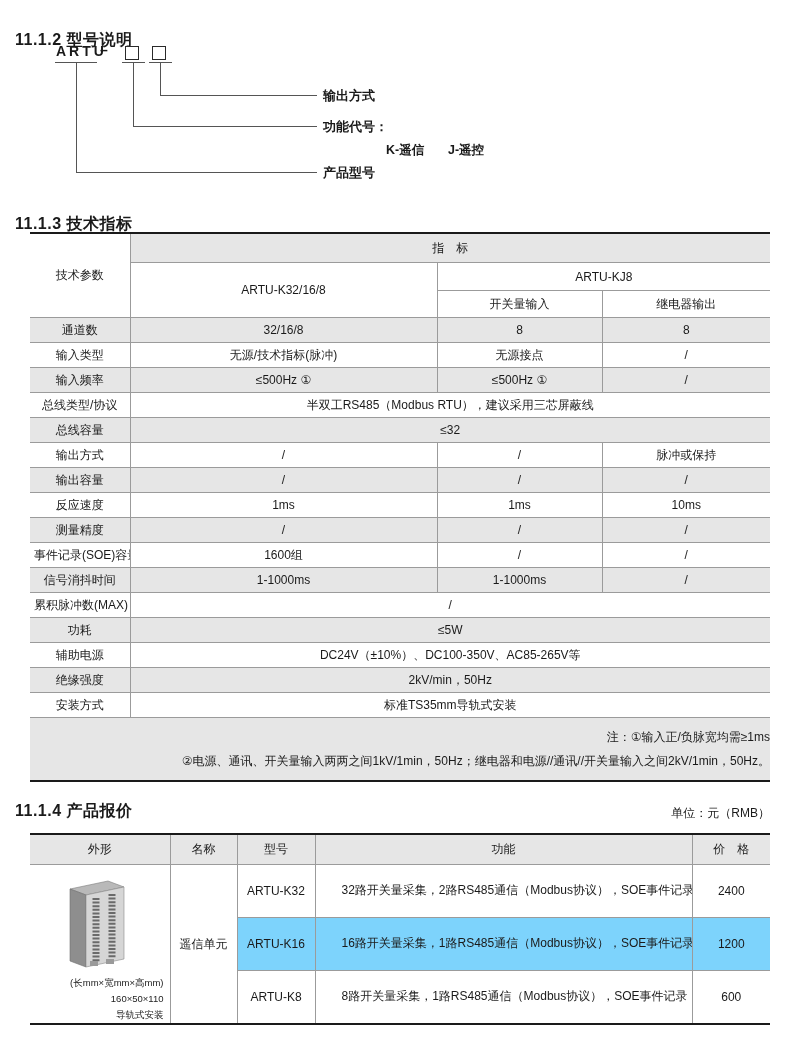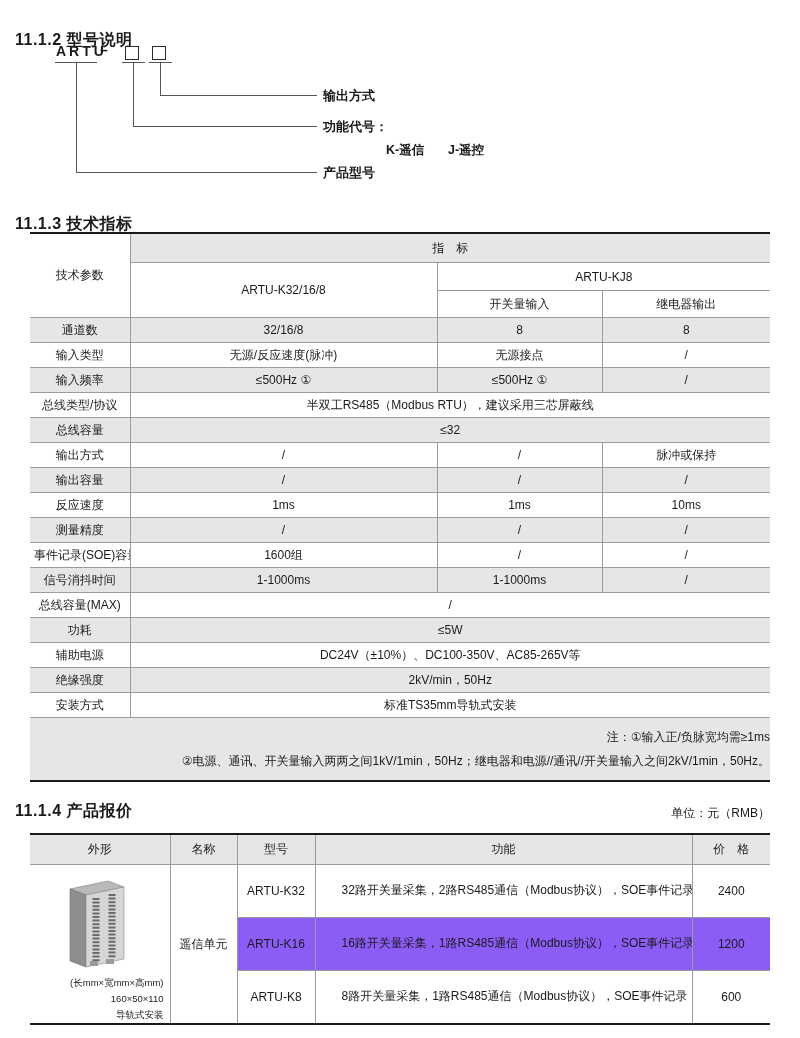--- a/index.html
+++ b/index.html
@@ -41,21 +41,21 @@
   #spec-table tbody td{height:24px;}
   #spec-table tfoot td{border-left:none;border-right:none;background:#e6e6e6;height:55px;
       text-align:right;vertical-align:top;padding:7px 0 0 14px;}
   .note-line{font-size:12px;line-height:24px;white-space:nowrap;}
   .note-line.indent{padding-left:30px;}
 
   
   #price-table{top:833px;border-top:2px solid #1a1a1a;border-bottom:2px solid #1a1a1a;}
   #price-table thead td{height:29px;background:#e6e6e6;}
   #price-table tbody td{height:51px;}
-  #price-table tbody tr:nth-child(2) td{background:#8b5cf6;}
+  #price-table tbody tr:nth-child(2) td{background:#7dd3fc;}
   #price-table td.func{text-align:left;padding-left:26px;}
   td.shape-cell{vertical-align:top;padding:6px 6px 0 14px;text-align:right;}
   .product-svg{display:block;margin:2px 0 4px 14px;}
   .caption-line{font-size:9.5px;line-height:16px;color:#222;white-space:nowrap;}
 </style>
 </head>
 <body>
 
 <h2 class="sec-title" id="title-model">11.1.2 型号说明</h2>
 
@@ -109,21 +109,21 @@
   </thead>
   <tbody class="spec-body">
     <tr>
       <td>通道数</td>
       <td>32/16/8</td>
       <td>8</td>
       <td>8</td>
     </tr>
     <tr>
       <td>输入类型</td>
-      <td>无源/反应速度(脉冲)</td>
+      <td>无源/技术指标(脉冲)</td>
       <td>无源接点</td>
       <td>/</td>
     </tr>
     <tr>
       <td>输入频率</td>
       <td>≤500Hz ①</td>
       <td>≤500Hz ①</td>
       <td>/</td>
     </tr>
     <tr>
@@ -164,21 +164,21 @@
       <td>/</td>
       <td>/</td>
     </tr>
     <tr>
       <td>信号消抖时间</td>
       <td>1-1000ms</td>
       <td>1-1000ms</td>
       <td>/</td>
     </tr>
     <tr>
-      <td>总线容量(MAX)</td>
+      <td>累积脉冲数(MAX)</td>
       <td colspan="3">/</td>
     </tr>
     <tr>
       <td>功耗</td>
       <td colspan="3">≤5W</td>
     </tr>
     <tr>
       <td>辅助电源</td>
       <td colspan="3">DC24V（±10%）、DC100-350V、AC85-265V等</td>
     </tr>

